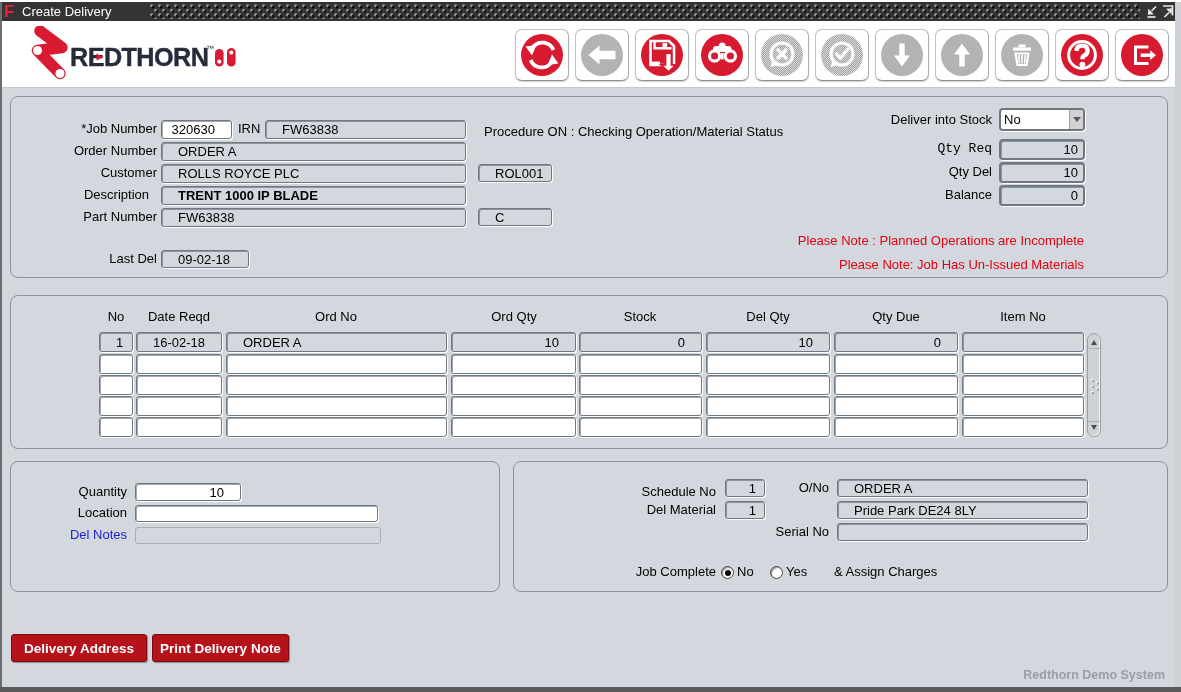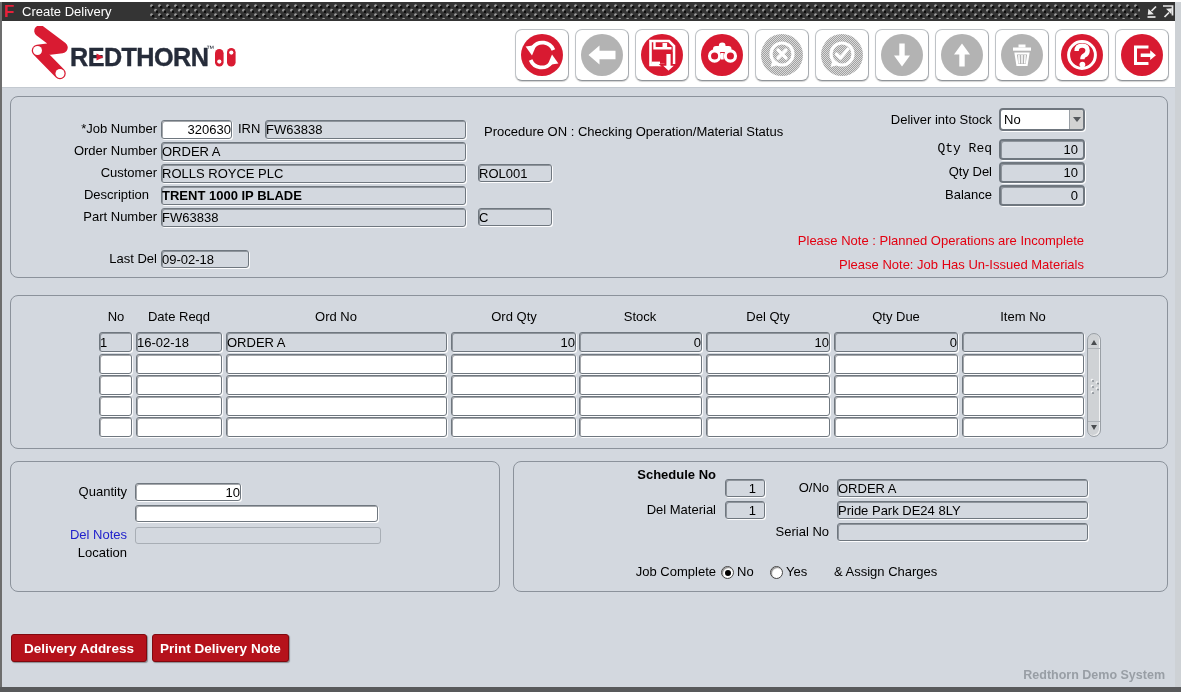--- a/index.html
+++ b/index.html
@@ -1,20 +1,20 @@
 <!DOCTYPE html>
 <html><head><meta charset="utf-8"><style>
 *{margin:0;padding:0;box-sizing:border-box}
 html,body{width:1181px;height:692px;overflow:hidden}
 body{position:relative;font-family:"Liberation Sans",sans-serif;background:#fff}
 .a{position:absolute}
 .l{position:absolute;font-size:13px;color:#000;white-space:nowrap;line-height:16px}
 .f{position:absolute;font-size:13px;color:#000;border:1px solid #6f777f;border-radius:3px;
    background:#d3d8df;box-shadow:1px 1px 0 rgba(255,255,255,.95), inset 1px 1px 0 rgba(73,80,88,.5);
-   padding:0 0;display:flex;align-items:center;white-space:nowrap;overflow:hidden}
+   padding:0 16px;display:flex;align-items:center;white-space:nowrap;overflow:hidden}
 .w{background:#fff}
 .r{justify-content:flex-end}
 .panel{position:absolute;border:1px solid #8b929b;border-radius:8px}
 .btnf{position:absolute;width:54px;height:52px;background:#fff;border:1px solid #bfc3c7;
       border-bottom-color:#8f9398;border-right-color:#a9adb2;border-radius:7px;box-shadow:0 1px 1px rgba(0,0,0,.18)}
 .circ{position:absolute;left:5px;top:4px;width:42px;height:42px}
 .redbtn{position:absolute;background:#b5121b;border:1px solid #80090f;border-radius:3px;color:#fff;
         font-weight:bold;font-size:13.5px;display:flex;align-items:center;justify-content:center;
         box-shadow:1px 1px 1px rgba(0,0,0,.35)}
 </style></head><body>
@@ -264,25 +264,25 @@
         <circle cx="3" cy="3" r="1.1"></circle>
         <circle cx="8" cy="5.5" r="1.1"></circle>
         <circle cx="3" cy="9" r="1.1"></circle>
         <circle cx="8" cy="11.5" r="1.1"></circle>
         <circle cx="3" cy="15" r="1.1"></circle>
       </g>
 </svg>
 </div>
 <div class="l" style="right:1054px;top:484px;">Quantity</div>
 <div class="f w r" style="left:135px;top:483px;width:106px;height:18px;">10</div>
-<div class="l" style="right:1054px;top:505px;margin-top:40px;">Location</div>
+<div class="l" style="right:1054px;top:505px;">Location</div>
 <div class="f w" style="left:135px;top:505px;width:243px;height:17px;"></div>
 <div class="l" style="right:1054px;top:527px;color:#2121cc;">Del Notes</div>
 <div class="f" style="left:135px;top:527px;width:246px;height:17px;border-color:#a8aeb5;box-shadow:none;"></div>
-<div class="l" style="right:465px;top:467px;font-weight:bold;">Schedule No</div>
+<div class="l" style="right:465px;top:484px;">Schedule No</div>
 <div class="f r" style="left:725px;top:479px;width:40px;height:18px;padding:0 8px;">1</div>
 <div class="l" style="right:352px;top:480px;">O/No</div>
 <div class="f" style="left:837px;top:479px;width:251px;height:18px;">ORDER A</div>
 <div class="l" style="right:465px;top:502px;">Del Material</div>
 <div class="f r" style="left:725px;top:501px;width:40px;height:18px;padding:0 8px;">1</div>
 <div class="f" style="left:837px;top:501px;width:251px;height:18px;">Pride Park DE24 8LY</div>
 <div class="l" style="right:352px;top:524px;">Serial No</div>
 <div class="f" style="left:837px;top:523px;width:251px;height:18px;"></div>
 <div class="l" style="right:465px;top:564px;">Job Complete</div>
 <div class="a" style="left:721px;top:566px;width:13px;height:13px;border-radius:50%;background:#fff;border:1px solid #444;box-shadow:inset 1px 1px 1px rgba(0,0,0,.45)">

